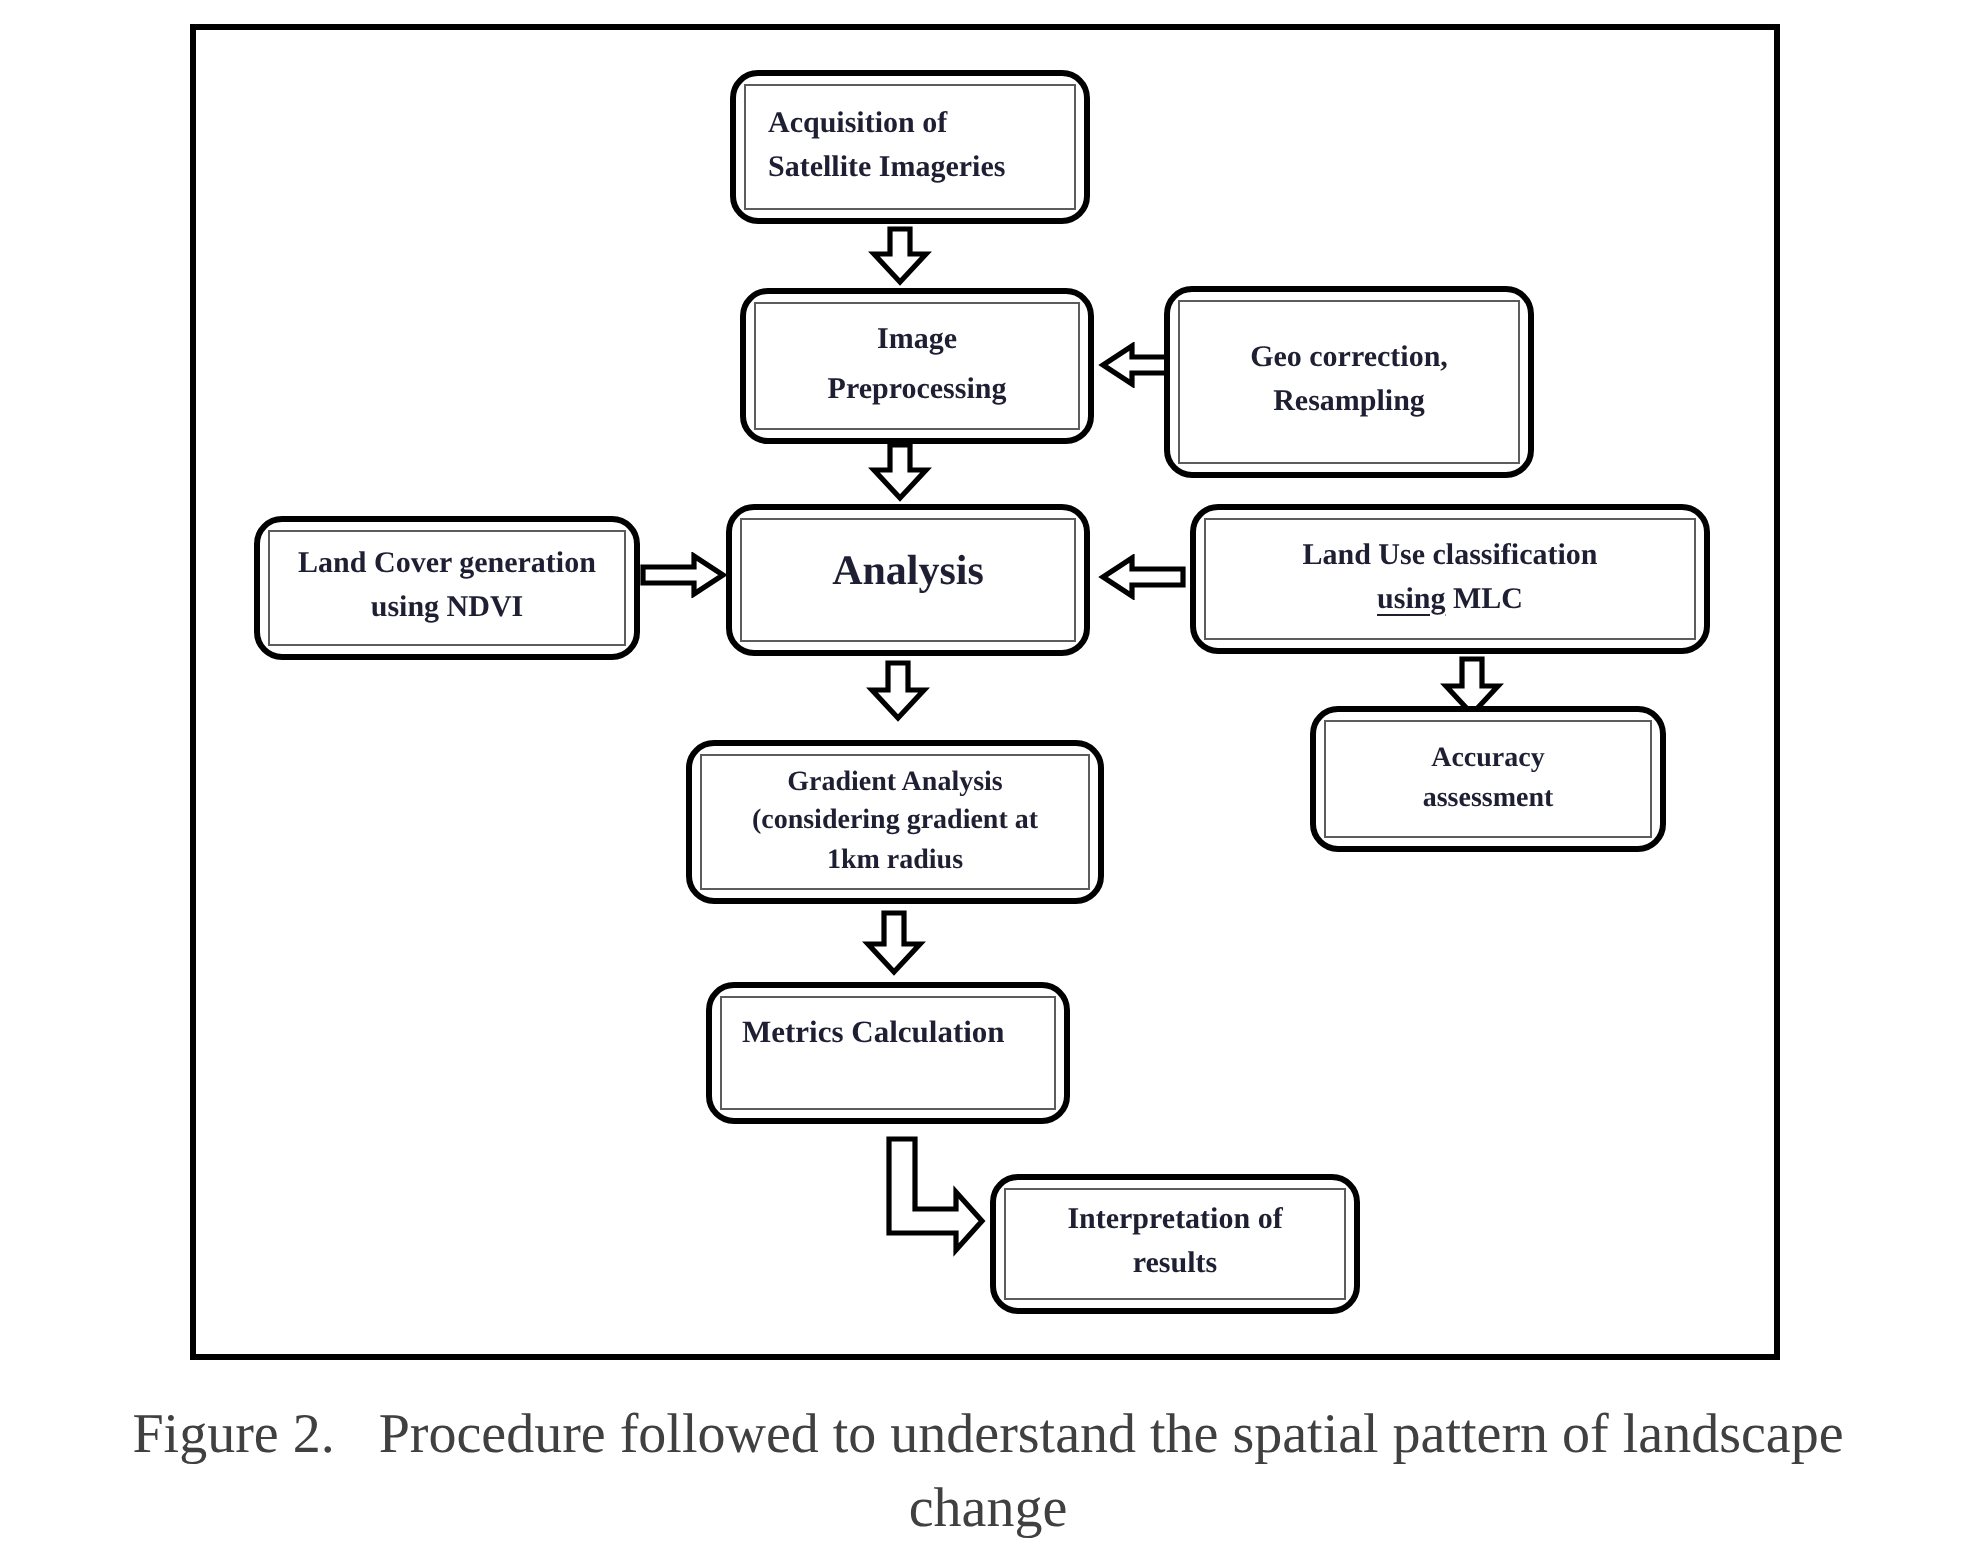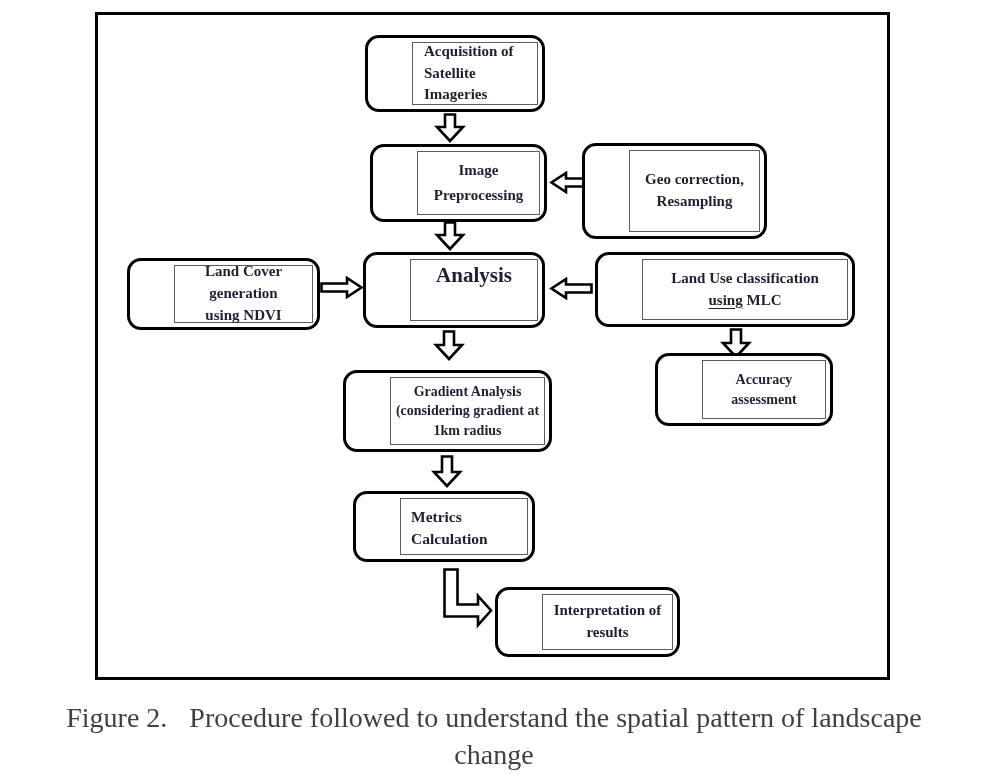--- a/index.html
+++ b/index.html
@@ -14,25 +14,24 @@
   .node{
     position:absolute;border:3.5px solid #000;border-radius:14px;background:#fff;
     box-sizing:border-box;
   }
   .node .inner{
     position:absolute;left:4px;top:4px;right:4px;bottom:4px;
     border:1.5px solid #5c5c5c;
     display:flex;flex-direction:column;justify-content:center;align-items:center;
     text-align:center;font-weight:bold;font-size:15px;line-height:1.45;
     box-sizing:border-box;
-    margin-left:40px;
   }
   .inner.left-align{align-items:flex-start;text-align:left;padding-left:11px;}
   .inner.top-left{justify-content:flex-start;align-items:flex-start;text-align:left;padding:7px 0 0 10px;}
-  .inner.top-center{justify-content:flex-start;padding-top:0;text-align:center;}
+  .inner.top-center{justify-content:flex-start;padding-top:10px;text-align:center;}
   .inner.big{font-size:21px;}
   .inner.small{font-size:14px;line-height:1.4;}
   .inner.tall{line-height:1.7;}
   .arrow{position:absolute;}
   .arrow polygon,.arrow path{fill:#ffffff;stroke:#000000;stroke-width:2.6;stroke-linejoin:miter;}
   .squiggle{
     text-decoration-line:underline;text-decoration-style:wavy;
     text-decoration-color:#3f9e3f;text-decoration-thickness:1px;text-underline-offset:3px;text-decoration:underline;
   }
   .caption{

